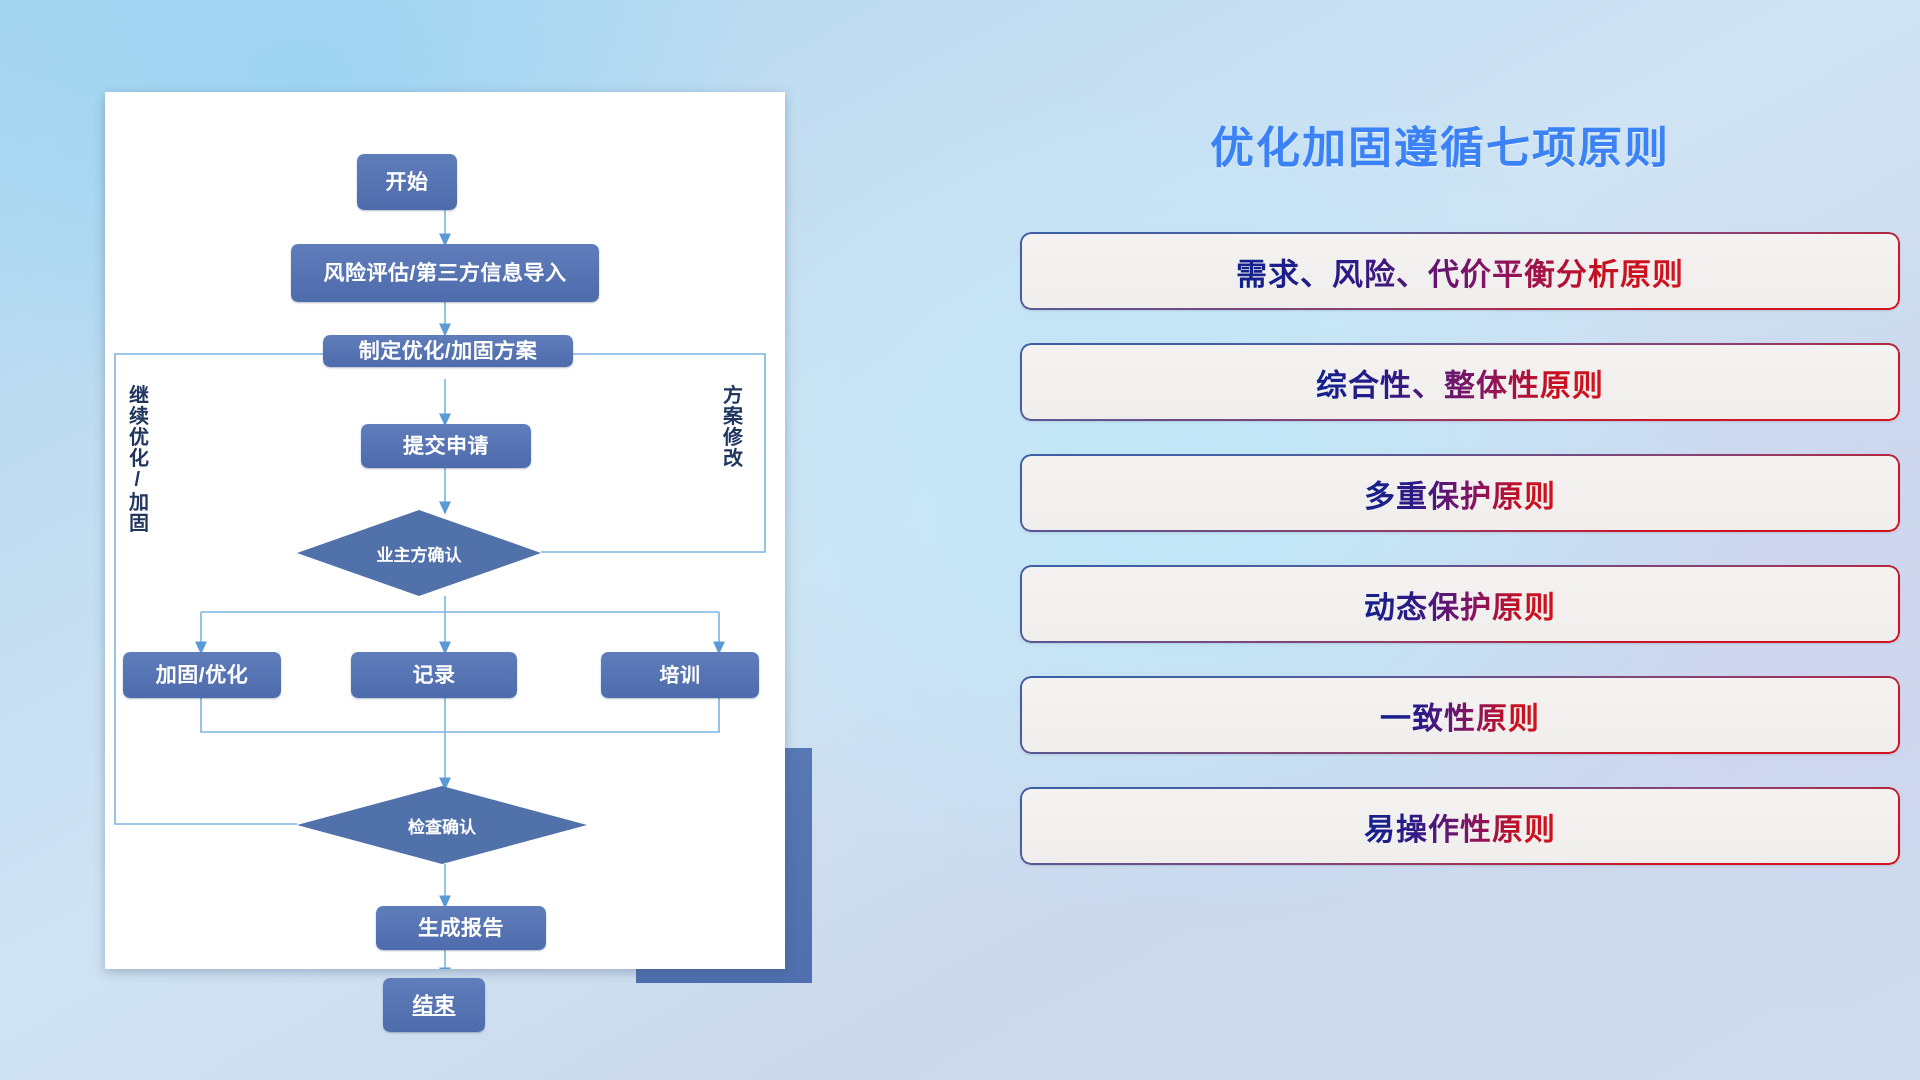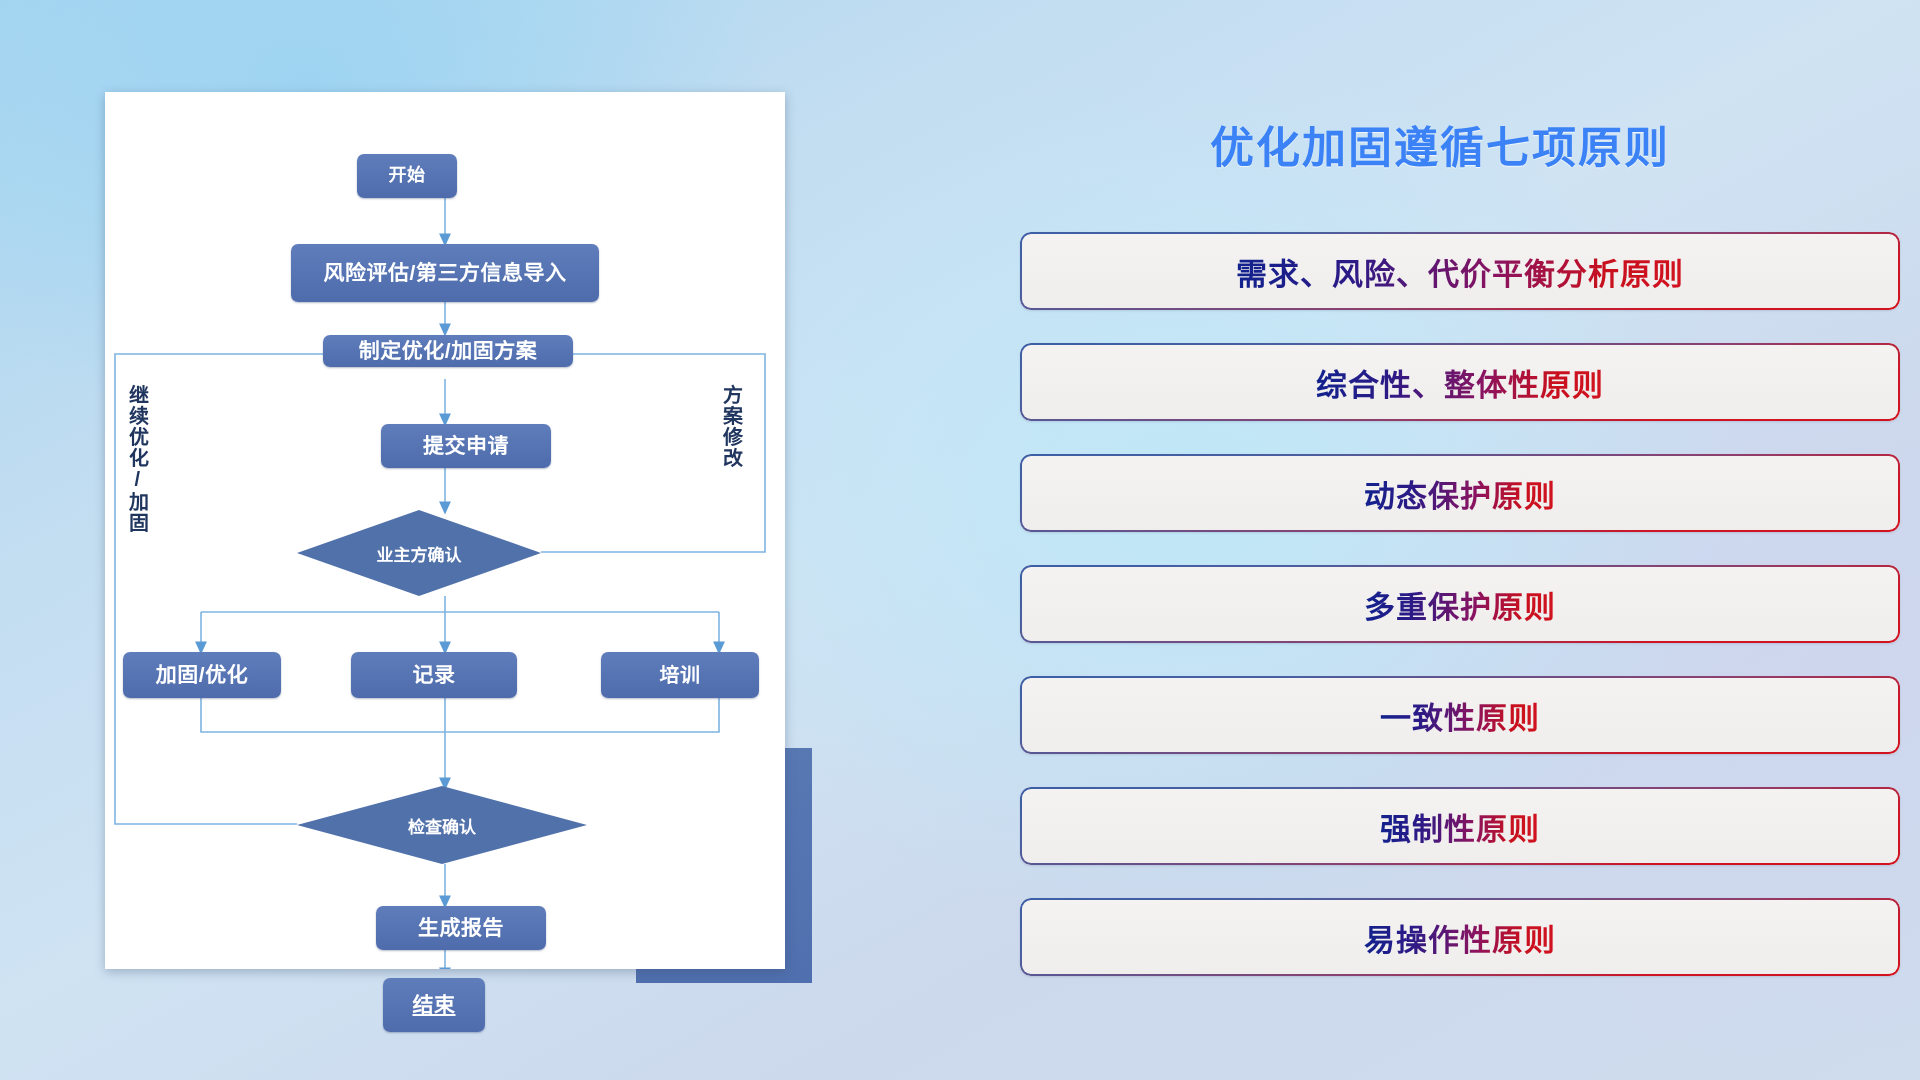--- a/index.html
+++ b/index.html
@@ -117,27 +117,27 @@
         <line x1="340" y1="772" x2="340" y2="810" marker-end="url(#ah)"></line>
 
         <line x1="340" y1="858" x2="340" y2="882" marker-end="url(#ah)"></line>
 
         <path d="M192,732 H10 V262 H232" marker-end="url(#ah)"></path>
 
         <path d="M436,460 H660 V262 H452" marker-end="url(#ah)"></path>
       </g>
     </svg>
 
-    <div class="node" style="left:252px; top:62px; width:100px; height:44px; font-size:18px;">开始</div>
+    <div class="node" style="left:252px; top:62px; width:100px; height:56px; font-size:21px;">开始</div>
 
     <div class="node" style="left:186px; top:152px; width:308px; height:58px; font-size:21px;">风险评估/第三方信息导入</div>
 
     <div class="node" style="left:218px; top:243px; width:250px; height:32px; font-size:21px;">制定优化/加固方案</div>
 
-    <div class="node" style="left:256px; top:332px; width:170px; height:44px; font-size:21px;margin-left:20px;">提交申请</div>
+    <div class="node" style="left:256px; top:332px; width:170px; height:44px; font-size:21px;">提交申请</div>
 
     <div class="diamond" style="left:192px; top:418px; width:244px; height:86px; font-size:17px;">业主方确认</div>
 
     <div class="node" style="left:18px; top:560px; width:158px; height:46px; font-size:21px;">加固/优化</div>
 
     <div class="node" style="left:246px; top:560px; width:166px; height:46px; font-size:21px;">记录</div>
 
     <div class="node" style="left:496px; top:560px; width:158px; height:46px; font-size:20px;">培训</div>
 
     <div class="diamond" style="left:192px; top:694px; width:290px; height:78px; font-size:17px;">检查确认</div>
@@ -161,33 +161,30 @@
 
     <div class="principle-card">
       <span class="principle-text">需求、风险、代价平衡分析原则</span>
     </div>
 
     <div class="principle-card">
       <span class="principle-text">综合性、整体性原则</span>
     </div>
 
     <div class="principle-card">
-      <span class="principle-text">动态保护原则</span>
+      <span class="principle-text">多重保护原则</span>
     </div>
 
     <div class="principle-card">
-      <span class="principle-text">多重保护原则</span>
+      <span class="principle-text">动态保护原则</span>
     </div>
 
     <div class="principle-card">
       <span class="principle-text">一致性原则</span>
     </div>
 
-    <div class="principle-card">
-      <span class="principle-text">强制性原则</span>
-    </div>
 
     <div class="principle-card">
       <span class="principle-text">易操作性原则</span>
     </div>
 
   </div>
 </div>
 
 </body></html>

